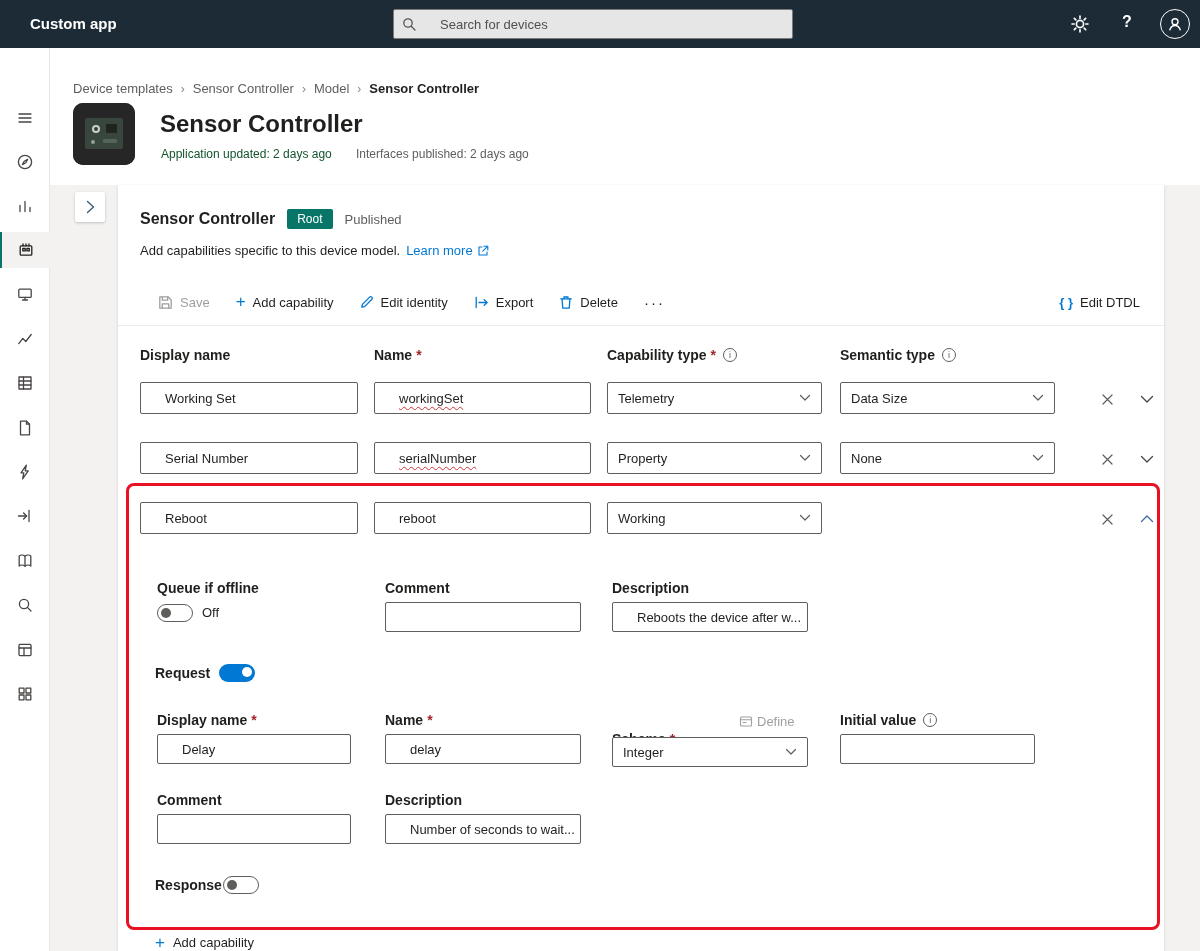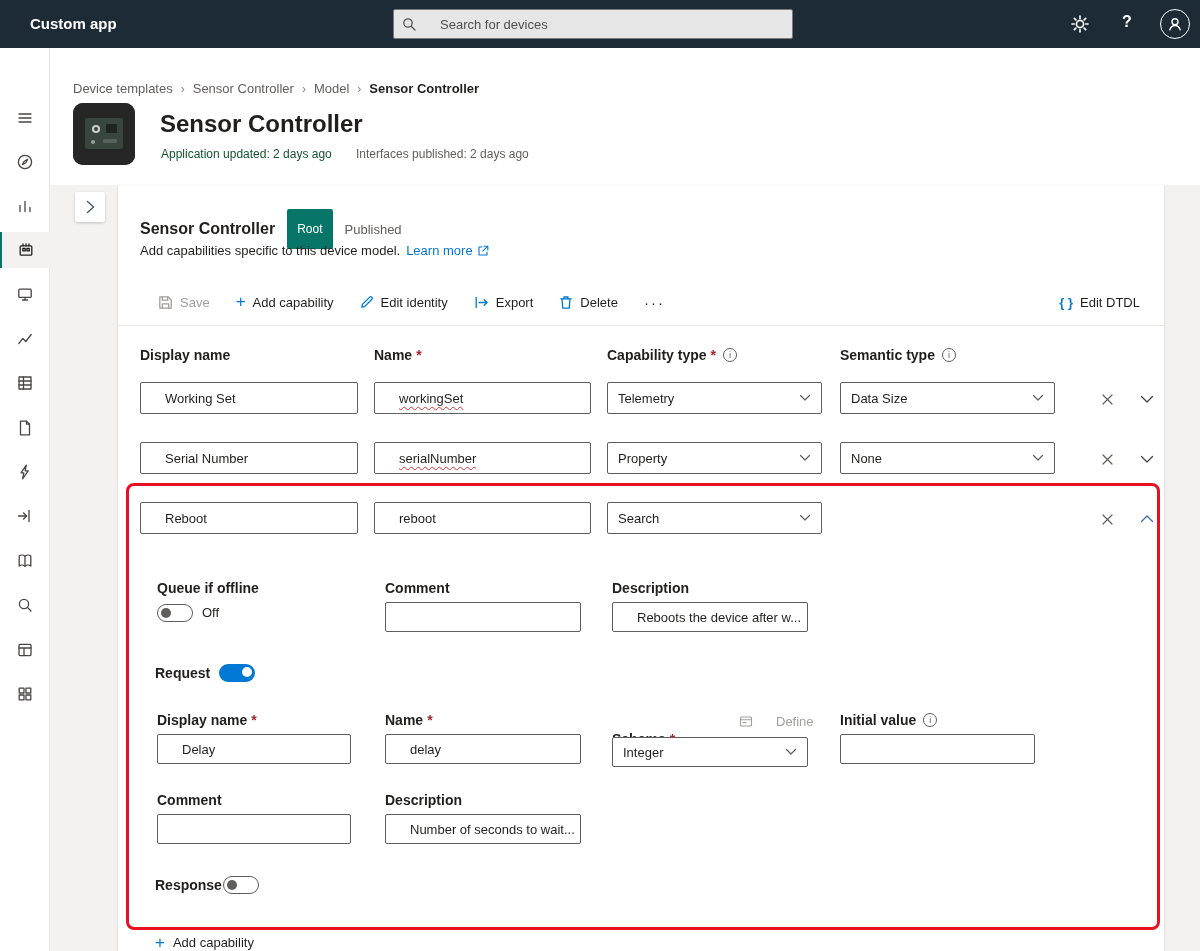--- a/index.html
+++ b/index.html
@@ -33,21 +33,21 @@
   .dev-title{position:absolute;left:160px;top:110px;font-size:24px;font-weight:700;color:#201f1e;z-index:5}
   .dev-meta1{position:absolute;left:161px;top:147px;font-size:12px;color:#14532d;z-index:5}
   .dev-meta2{position:absolute;left:356px;top:147px;font-size:12px;color:#605e5c;z-index:5}
 
   .expand-btn{position:absolute;left:75px;top:192px;width:30px;height:30px;background:#fff;border-radius:2px;box-shadow:0 1px 3px rgba(0,0,0,.2);display:flex;align-items:center;justify-content:center;color:#3e5c76;cursor:pointer;z-index:6}
 
   
   .card{position:absolute;left:118px;top:185px;width:1046px;height:790px;background:#fff;box-shadow:0 1px 3px rgba(0,0,0,.13);z-index:4}
   .card-title-row{position:absolute;left:22px;top:24px;display:flex;align-items:center;gap:12px}
   .card-title{font-size:16px;font-weight:700;color:#201f1e}
-  .badge{background:#077568;color:#fff;font-size:12px;padding:13px 10px;border-radius:2px}
+  .badge{background:#077568;color:#fff;font-size:12px;padding:3px 10px;border-radius:2px}
   .status{font-size:13px;color:#605e5c}
   .subtitle-row{position:absolute;left:22px;top:58px;display:flex;align-items:center;gap:6px;font-size:13px;color:#201f1e}
   .link{color:#0078d4;display:flex;align-items:center;gap:4px;cursor:pointer}
 
   .toolbar{position:absolute;left:40px;top:103px;width:982px;height:28px;display:flex;align-items:center;gap:26px;font-size:13px;color:#201f1e}
   .tbtn{display:flex;align-items:center;gap:7px;cursor:pointer}
   .ticon{color:#0078d4}
   .tbtn.disabled{color:#a19f9d}
   .tbtn.disabled .ticon{color:#a19f9d}
   .more{font-size:15px;letter-spacing:2px;cursor:pointer}
@@ -71,21 +71,21 @@
   .red-box{position:absolute;left:8px;top:298px;width:1034px;height:447px;border:3px solid #e81123;border-radius:8px;pointer-events:none;z-index:9}
 
   .fld-label{position:absolute;font-size:14px;font-weight:700;color:#201f1e;display:flex;align-items:center}
   .textbox30{height:30px}
   .toggle{position:absolute;width:36px;height:18px;border-radius:9px;cursor:pointer}
   .toggle.off{border:1px solid #605e5c;background:#fff}
   .toggle.off .knob{position:absolute;left:3px;top:3px;width:10px;height:10px;border-radius:50%;background:#605e5c}
   .toggle.on{background:#0078d4}
   .toggle.on .knob{position:absolute;right:3px;top:3px;width:10px;height:10px;border-radius:50%;background:#fff}
   .toggle-text{position:absolute;font-size:13px;color:#201f1e}
-  .define{position:absolute;display:flex;align-items:center;gap:23px;color:#a19f9d;font-size:13px;cursor:pointer}
+  .define{position:absolute;display:flex;align-items:center;gap:4px;color:#a19f9d;font-size:13px;cursor:pointer}
   .addcap{position:absolute;left:37px;top:750px;display:flex;align-items:center;gap:8px;font-size:13px;color:#201f1e;cursor:pointer}
   .plus{color:#0078d4;font-size:17px;line-height:14px}
 </style>
 </head>
 <body>
 
 <div class="stage">
 
   <header class="topbar">
     <div class="app-title">Custom app</div>
@@ -439,21 +439,21 @@
     </div>
 
     <div class="cap-row" style="top:317px">
       <div class="textbox" style="left:0;width:218px">
           <span>Reboot</span>
         </div>
       <div class="textbox" style="left:234px;width:217px">
           <span>reboot</span>
         </div>
       <div class="selectbox" style="left:467px;width:215px">
-          <span>Search</span>
+          <span>Working</span>
           <span class="chev">
             <svg class="ic" width="12" height="8" viewBox="0 0 12 8" style="stroke-width:1.2">
               <path d="M1.5 1.5L6 6l4.5-4.5"></path>
             </svg>
           </span>
         </div>
       <div class="row-x" style="left:958px">
           <span>
             <svg class="ic" width="13" height="13" viewBox="0 0 13 13" style="stroke-width:1.2">
               <path d="M2 2l9 9M11 2l-9 9"></path>

